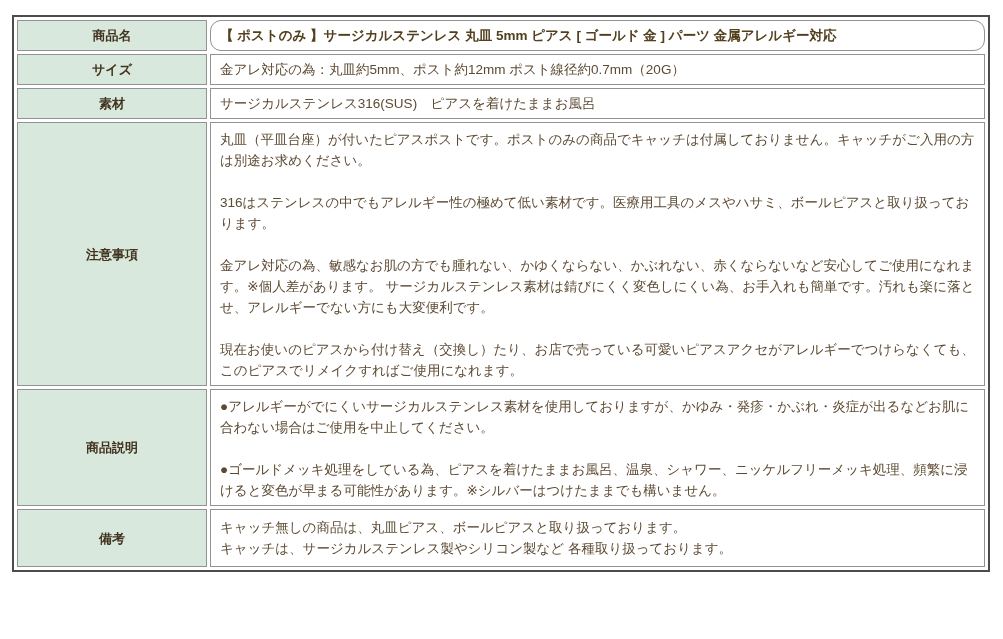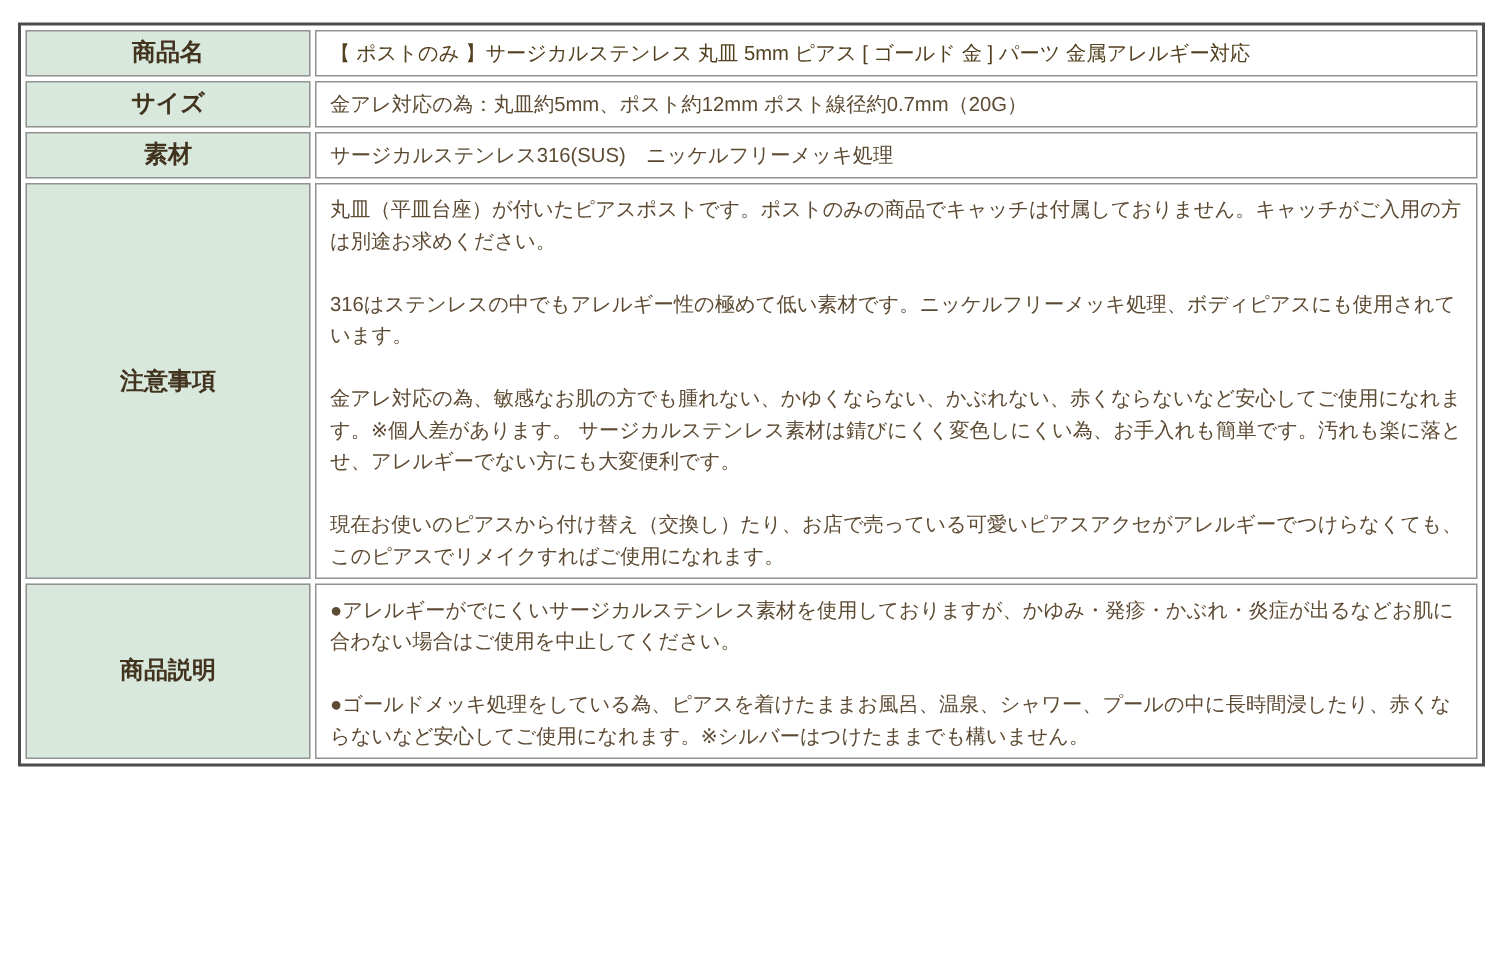--- a/index.html
+++ b/index.html
@@ -33,28 +33,28 @@
     vertical-align: middle;
     box-sizing: border-box;
   }
   table.spec th {
     width: 190px;
     background: #d9e8dc;
     font-weight: bold;
     color: #42331f;
     text-align: center;
     padding: 4px 6px;
-    font-size: 16px;
+    font-size: 13px;
   }
   table.spec td {
     background: #ffffff;
     text-align: left;
     padding: 4px 9px;
   }
-  td.bold-cell { font-weight: normal; color: #53401f; }
+  td.bold-cell { font-weight: bold; color: #53401f; border-radius: 11px; }
   td p { margin: 0 0 21px 0; }
   td p:last-child { margin-bottom: 0; }
   td p.tight { margin: 0; }
   tr.simple td, tr.simple th { height: 30px; }
   tr.desc td { padding-top: 6px; }
   tr.notes td { padding-top: 6px; }
   tr.remarks td { padding-top: 7px; padding-bottom: 7px; }
 </style>
 </head>
 <body>
@@ -65,33 +65,40 @@
       <tr class="simple">
         <th>商品名</th>
         <td class="bold-cell">【 ポストのみ 】サージカルステンレス 丸皿 5mm ピアス [ ゴールド 金 ] パーツ 金属アレルギー対応</td>
       </tr>
       <tr class="simple">
         <th>サイズ</th>
         <td>金アレ対応の為：丸皿約5mm、ポスト約12mm ポスト線径約0.7mm（20G）</td>
       </tr>
       <tr class="simple">
         <th>素材</th>
-        <td>サージカルステンレス316(SUS)　ニッケルフリーメッキ処理</td>
+        <td>サージカルステンレス316(SUS)　ピアスを着けたままお風呂</td>
       </tr>
       <tr class="desc">
         <th>注意事項</th>
         <td>
           <p>丸皿（平皿台座）が付いたピアスポストです。ポストのみの商品でキャッチは付属しておりません。キャッチがご入用の方は別途お求めください。</p>
-          <p>316はステンレスの中でもアレルギー性の極めて低い素材です。ニッケルフリーメッキ処理、ボディピアスにも使用されています。</p>
+          <p>316はステンレスの中でもアレルギー性の極めて低い素材です。医療用工具のメスやハサミ、ボールピアスと取り扱っております。</p>
           <p>金アレ対応の為、敏感なお肌の方でも腫れない、かゆくならない、かぶれない、赤くならないなど安心してご使用になれます。※個人差があります。 サージカルステンレス素材は錆びにくく変色しにくい為、お手入れも簡単です。汚れも楽に落とせ、アレルギーでない方にも大変便利です。</p>
           <p>現在お使いのピアスから付け替え（交換し）たり、お店で売っている可愛いピアスアクセがアレルギーでつけらなくても、このピアスでリメイクすればご使用になれます。</p>
         </td>
       </tr>
       <tr class="notes">
         <th>商品説明</th>
         <td>
           <p>●アレルギーがでにくいサージカルステンレス素材を使用しておりますが、かゆみ・発疹・かぶれ・炎症が出るなどお肌に合わない場合はご使用を中止してください。</p>
-          <p>●ゴールドメッキ処理をしている為、ピアスを着けたままお風呂、温泉、シャワー、プールの中に長時間浸したり、赤くならないなど安心してご使用になれます。※シルバーはつけたままでも構いません。</p>
+          <p>●ゴールドメッキ処理をしている為、ピアスを着けたままお風呂、温泉、シャワー、ニッケルフリーメッキ処理、頻繁に浸けると変色が早まる可能性があります。※シルバーはつけたままでも構いません。</p>
+        </td>
+      </tr>
+      <tr class="remarks">
+        <th>備考</th>
+        <td>
+          <p class="tight">キャッチ無しの商品は、丸皿ピアス、ボールピアスと取り扱っております。</p>
+          <p class="tight">キャッチは、サージカルステンレス製やシリコン製など 各種取り扱っております。</p>
         </td>
       </tr>
     </tbody>
   </table>
 </div>
 
 </body></html>

